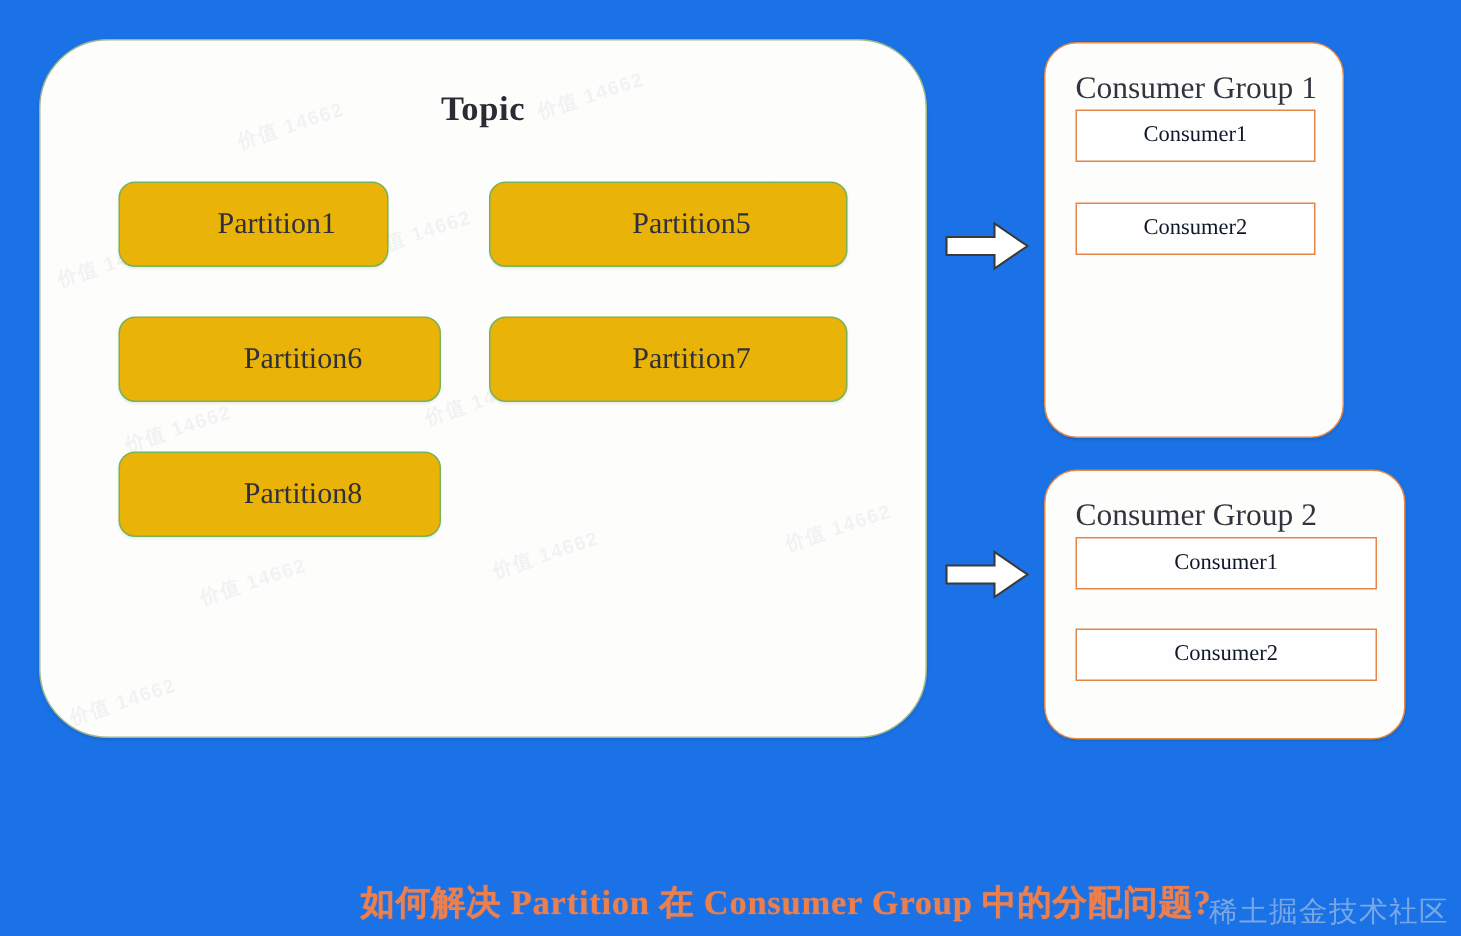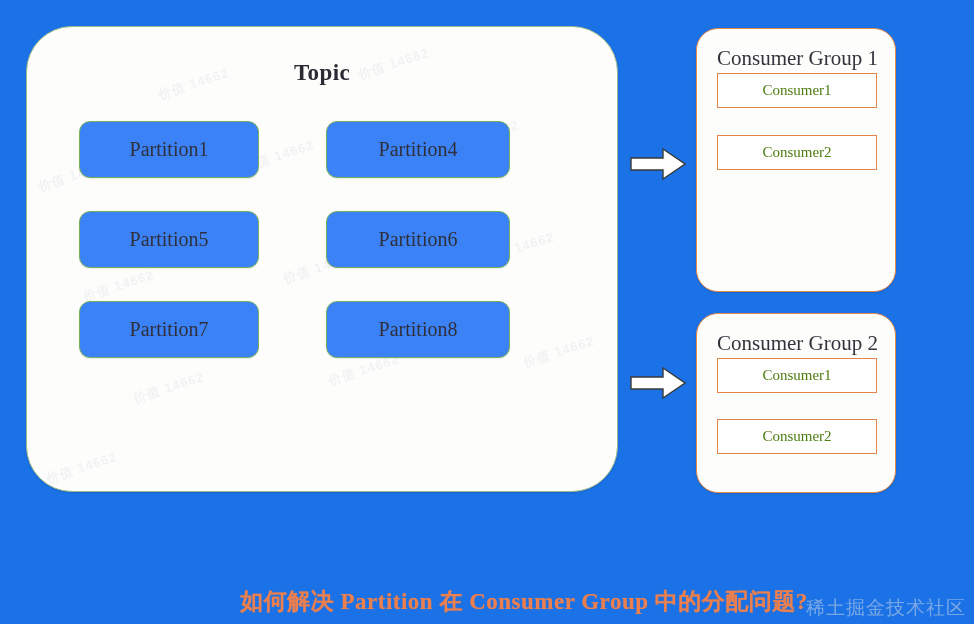--- a/index.html
+++ b/index.html
@@ -66,27 +66,28 @@
     width: 486px;
     display: grid;
     grid-template-columns: 180px 1fr;
     grid-auto-rows: 57px;
     column-gap: 67px;
     row-gap: 33px;
   }
   .partition-box {
     border: 1.4px solid #79b259;
     border-radius: 11px;
-    background: #3b82f6;
+    background: #eab308;
     display: flex;
     align-items: center;
     justify-content: center;
     font-size: 20px;
     color: #30303c;
     box-shadow: 0 1px 1.5px rgba(0,0,0,0.07);
+    padding-left: 31px;
   }
   .partition-box.wide { width: 182px; }
 
   
   .arrow {
     position: absolute;
     width: 56px;
     height: 34px;
   }
   .arrow svg { display: block; }
@@ -95,21 +96,21 @@
 
   
   .group-card {
     position: absolute;
     background: #fdfdfc;
     border: 1.6px solid #e48a4a;
     border-radius: 22px;
     box-shadow: 0 1px 2px rgba(0,0,0,0.12);
   }
   #group-card-0 { left: 696px; top: 28px;  width: 198px; height: 262px; }
-  #group-card-1 { left: 696px; top: 313px; width: 198px; height: 178px; }
+  #group-card-1 { left: 696px; top: 313px; width: 198px; height: 178px; padding-left: 41px; }
   .group-title {
     position: absolute;
     left: 20px;
     top: 17px;
     font-size: 21px;
     color: #33333d;
   }
   .consumer-list {
     position: absolute;
     left: 20px;
@@ -121,21 +122,21 @@
   }
   #group-card-1 .consumer-list { gap: 26px; }
   .consumer-box {
     height: 33px;
     border: 1.5px solid #e4854a;
     background: #fefefe;
     display: flex;
     align-items: center;
     justify-content: center;
     font-size: 15px;
-    color: #4d7c0f;
+    color: #0f172a;
   }
 
   
   #caption {
     position: absolute;
     left: 12px;
     top: 586px;
     width: 100%;
     text-align: center;
     font-size: 23px;
@@ -174,21 +175,20 @@
     <span class="wm" style="left:455px;  top:212px;">价值 14662</span>
     <span class="wm" style="left:105px;  top:352px;">价值 14662</span>
     <span class="wm" style="left:300px;  top:334px;">价值 14662</span>
     <span class="wm" style="left:495px;  top:316px;">价值 14662</span>
     <span class="wm" style="left:18px;   top:432px;">价值 14662</span>
 
     <div id="topic-title">Topic</div>
 
     <div id="partition-grid">
       <div class="partition-box">Partition1</div>
-      <div class="partition-box wide">Partition4</div>
       <div class="partition-box">Partition5</div>
       <div class="partition-box wide">Partition6</div>
       <div class="partition-box">Partition7</div>
       <div class="partition-box wide">Partition8</div>
     </div>
   </div>
 
   <div class="arrow" id="arrow-1">
     <svg width="56" height="34" viewBox="0 0 56 34">
       <polygon points="1,11 33,11 33,2 55,17 33,32 33,23 1,23" fill="#ffffff" stroke="#3a3a3a" stroke-width="1.4" stroke-linejoin="miter"></polygon>

